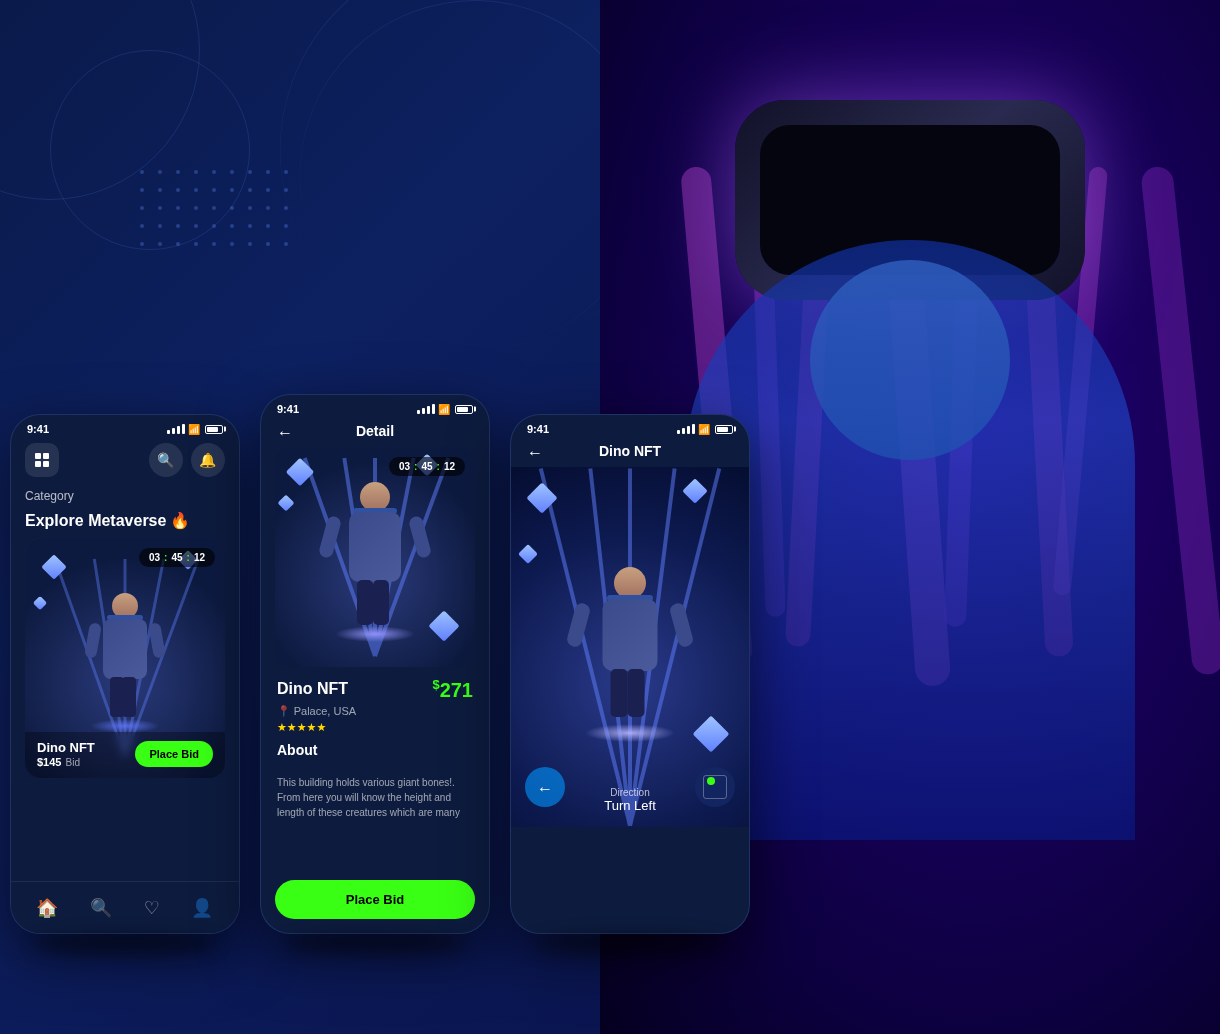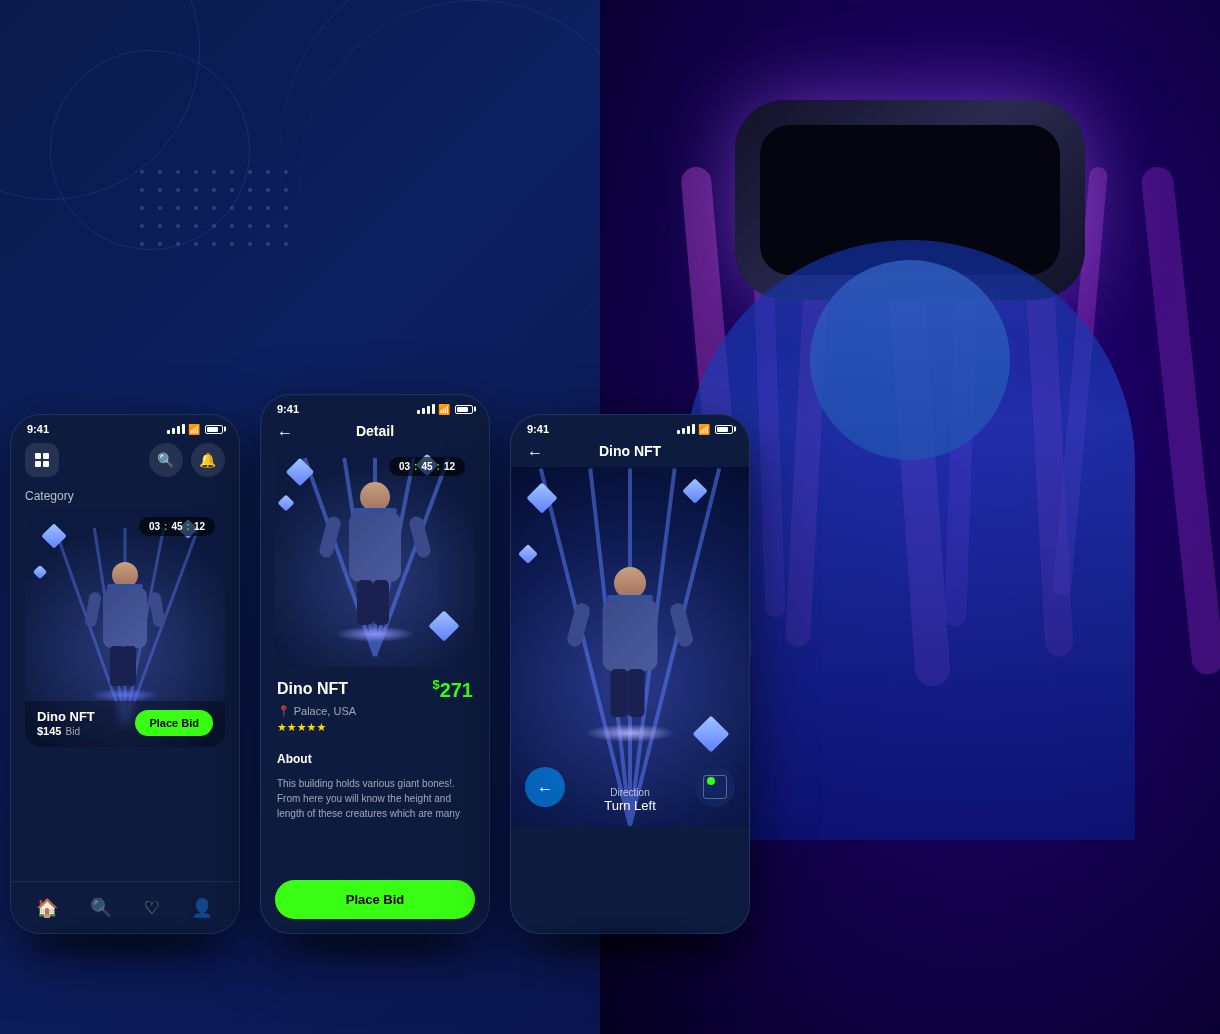--- a/index.html
+++ b/index.html
@@ -404,29 +404,29 @@
       align-items: center;
       gap: 3px;
     }
     .stars {
       color: #ffd700;
       font-size: 11px;
       margin-top: 3px;
     }
     .about-label {
       color: white;
-      font-size: 12px;
+      font-size: 14px;
       font-weight: 700;
-      margin-top: 18px;
+      margin-top: 8px;
     }
     .about-text {
       color: rgba(255,255,255,0.6);
       font-size: 10px;
       line-height: 1.5;
-      margin-top: 10px;
+      margin-top: 17px;
     }
 
     .place-bid-full {
       position: absolute;
       bottom: 14px;
       left: 14px; right: 14px;
       background: #39ff14;
       color: #000;
       border: none;
       border-radius: 25px;
@@ -643,20 +643,24 @@
           </div>
         </div>
         <div class="header-right">
           <div class="icon-btn">🔍</div>
           <div class="icon-btn">🔔</div>
         </div>
       </div>
 
       <div class="category-label">Category</div>
 
+      <div class="explore-title">
+        <span>Explore Metaverse</span>
+        <span class="fire-emoji">🔥</span>
+      </div>
 
       <div class="nft-card">
         <div class="nft-card-image">
 
           <svg viewBox="0 0 202 200" style="position:absolute;top:0;left:0;width:100%;height:100%;opacity:0.4;">
             <line x1="101" y1="200" x2="30" y2="0" stroke="#6080ff" stroke-width="3"></line>
             <line x1="101" y1="200" x2="70" y2="0" stroke="#6080ff" stroke-width="3"></line>
             <line x1="101" y1="200" x2="101" y2="0" stroke="#6080ff" stroke-width="3"></line>
             <line x1="101" y1="200" x2="140" y2="0" stroke="#6080ff" stroke-width="3"></line>
             <line x1="101" y1="200" x2="175" y2="0" stroke="#6080ff" stroke-width="3"></line>

